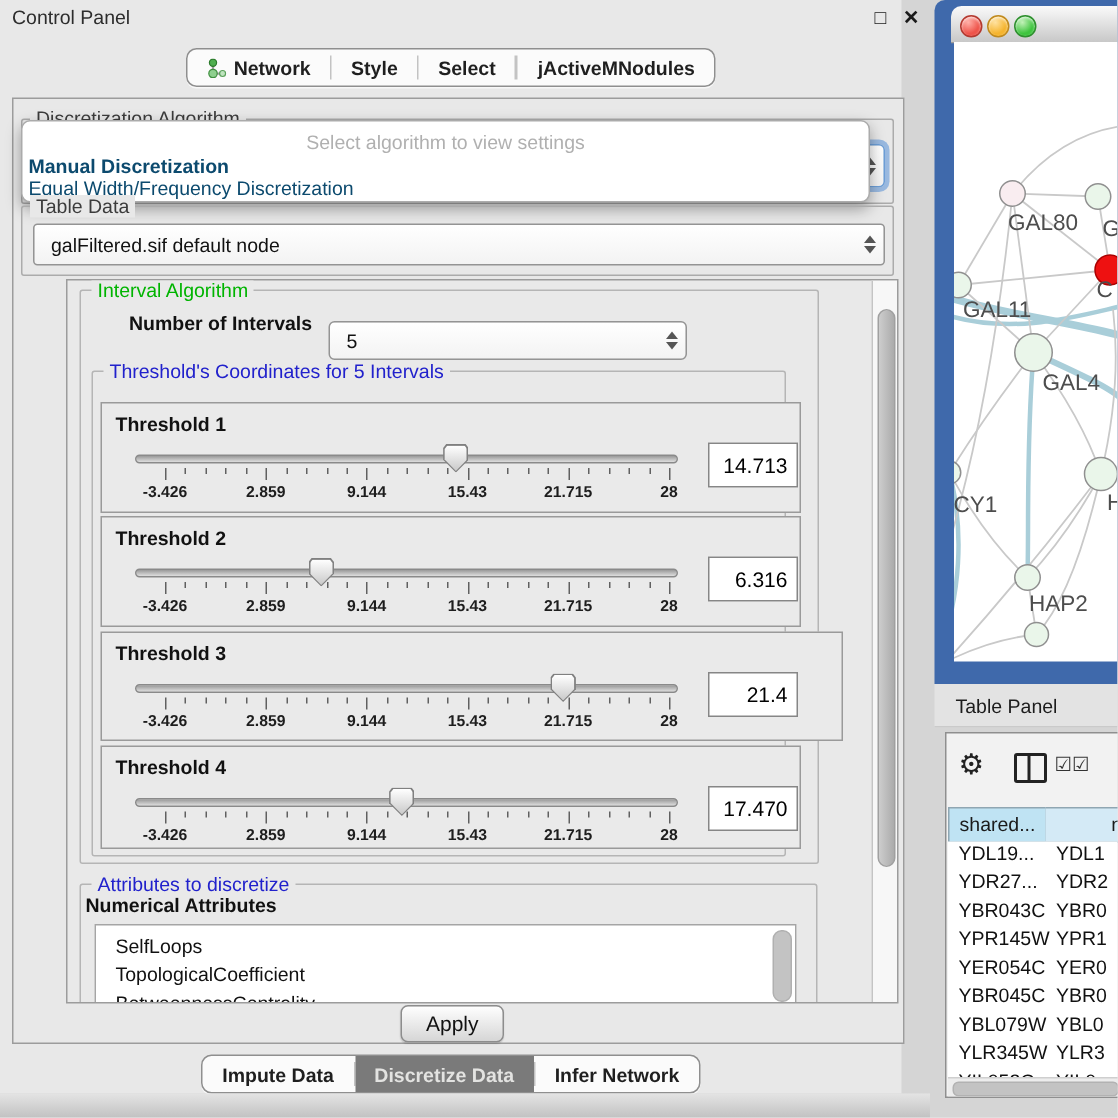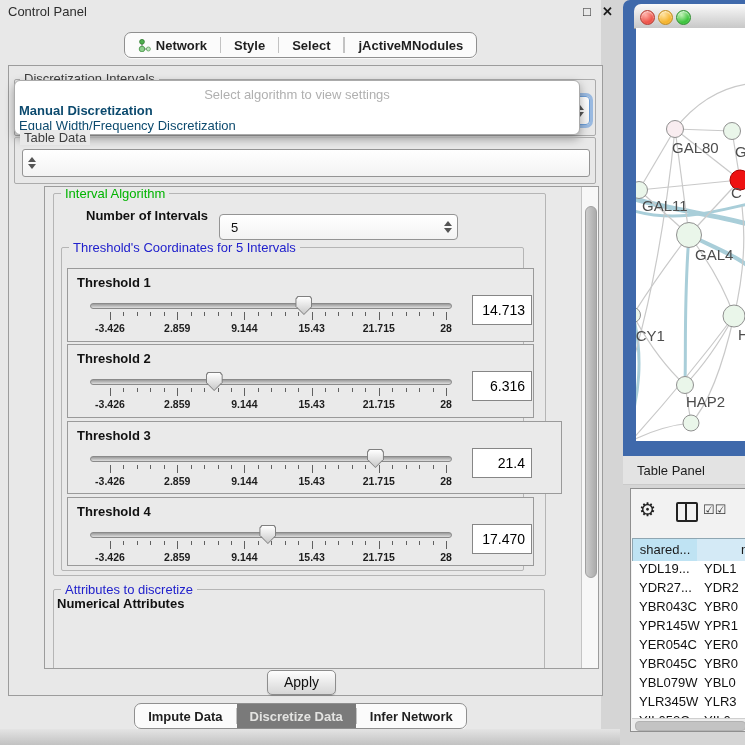--- a/index.html
+++ b/index.html
@@ -146,38 +146,39 @@
           <span class="sep"></span>
           <div class="tab">
             <span>jActiveMNodules</span>
           </div>
         </div>
     </div>
 
     <div class="abs" id="content-panel"></div>
 
     <div class="groupbox" style="left:14px;top:79px;width:580px;height:55px;"></div>
-    <span class="group-label gl-gray" style="left:20px;top:71px;">Discretization Intervals</span>
+    <span class="group-label gl-gray" style="left:20px;top:71px;">Discretization Algorithm</span>
     <div class="combo focus" style="left:22px;top:96px;width:566px;height:27px;">
       <span class="val"></span>
       <span class="arrows">
           <span class="tri-up"></span>
           <span class="tri-dn"></span>
         </span>
     </div>
 
     <div class="abs" id="algo-popup">
       <div class="prompt">Select algorithm to view settings</div>
     <div class="opt o0">Manual Discretization</div>
         <div class="opt o1">Equal Width/Frequency Discretization</div>
       </div>
 
     <div class="groupbox" style="left:14px;top:137px;width:580px;height:45px;"></div>
     <span class="group-label gl-gray" style="left:20px;top:130px;">Table Data</span>
     <div class="combo" style="left:22px;top:149px;width:566px;height:26px;border-radius:3px;">
+      <span class="val">galFiltered.sif default node</span>
       <span class="arrows">
           <span class="tri-up"></span>
           <span class="tri-dn"></span>
         </span>
     </div>
 
     <div class="abs" id="big-panel">
 
       <div class="groupbox" style="left:8px;top:6px;width:491px;height:381px;border-color:#b5b5b5;"></div>
       <span class="group-label gl-green" style="left:16px;top:-1px;background:#e9e9e9;">Interval Algorithm</span>
@@ -369,20 +370,26 @@
     <div class="thumb-o" style="left: 191.418px; top: 27px;">
               <div class="thumb-i"></div>
             </div>
     <div class="vbox">17.470</div>
   </div>
         </div>
 
       <div class="groupbox" style="left:8px;top:402px;width:490px;height:90px;border-color:#b5b5b5;"></div>
       <span class="group-label gl-blue" style="left:16px;top:395px;background:#e9e9e9;">Attributes to discretize</span>
       <span style="position:absolute;left:12px;top:409px;font-size:13px;font-weight:bold;color:#111;">Numerical Attributes</span>
+      <div id="attr-list" style="left:18px;top:429px;width:466px;height:51px;">
+        <div id="attr-scroll-thumb"></div>
+      <div class="item" style="top: 4px;">SelfLoops</div>
+          <div class="item" style="top: 23px;">TopologicalCoefficient</div>
+          <div class="item" style="top: 42px;">BetweennessCentrality</div>
+        </div>
 
       <div id="big-scrollbar">
         <div class="thumb"></div>
       </div>
     </div>
 
     <div class="abs" id="apply-btn">Apply</div>
 
     <div class="abs" id="bottom-tabbar">
       <div class="seg" id="bottom-seg">

